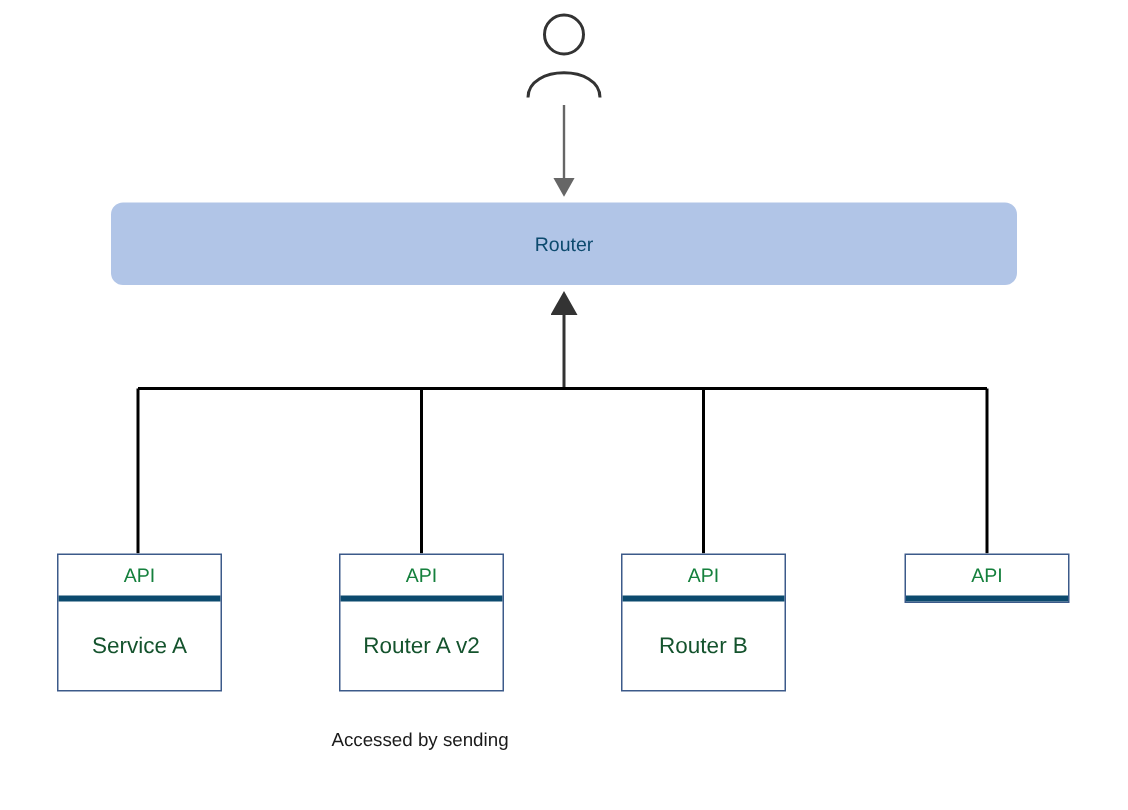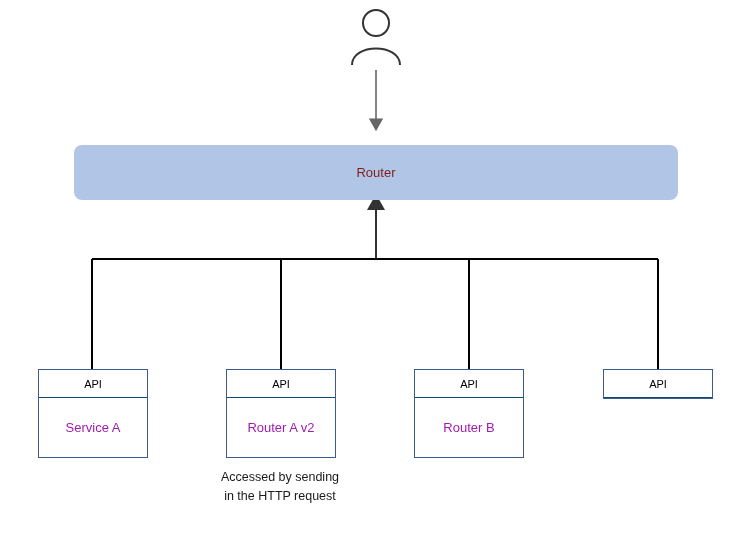--- a/index.html
+++ b/index.html
@@ -29,51 +29,50 @@
     left: 74px;
     top: 135px;
     width: 604px;
     height: 55px;
     background: #b1c5e7;
     border-radius: 8px;
     display: flex;
     align-items: center;
     justify-content: center;
     font-size: 13px;
-    color: #7f1d1d;
-    margin-top: 10px;
+    color: #0c4a6e;
   }
   .svc {
     position: absolute;
     width: 110px;
     border: 1px solid #3c5a8a;
     background: #ffffff;
     box-sizing: border-box;
   }
   .svc .hdr {
     height: 27px;
-    border-bottom: 1px solid #0c4a6e;
+    border-bottom: 4px solid #0c4a6e;
     display: flex;
     align-items: center;
     justify-content: center;
-    font-size: 11px;
-    color: #000000;
+    font-size: 13px;
+    color: #15803d;
   }
   .svc .bdy {
     height: 59px;
     display: flex;
     align-items: center;
     justify-content: center;
-    font-size: 13px;
-    color: #a21caf;
+    font-size: 15px;
+    color: #14532d;
   }
   .note {
     position: absolute;
     left: 180px;
-    top: 468px;
+    top: 484px;
     width: 200px;
     text-align: center;
     font-size: 12.5px;
     color: #1a1a1a;
     line-height: 1.5;
   }
   .note .mono {
     font-family: "Liberation Mono", monospace;
     font-size: 12px;
   }
@@ -133,16 +132,15 @@
     <div class="hdr">API</div>
     <div class="bdy">Router B</div>
   </div>
 
   <div class="svc" style="left:603px; top:369px;">
     <div class="hdr">API</div>
   </div>
 
   <div class="note">
     <div>Accessed by sending</div>
-    <div>in the HTTP request</div>
   </div>
 
 </div>
 
 </body></html>

